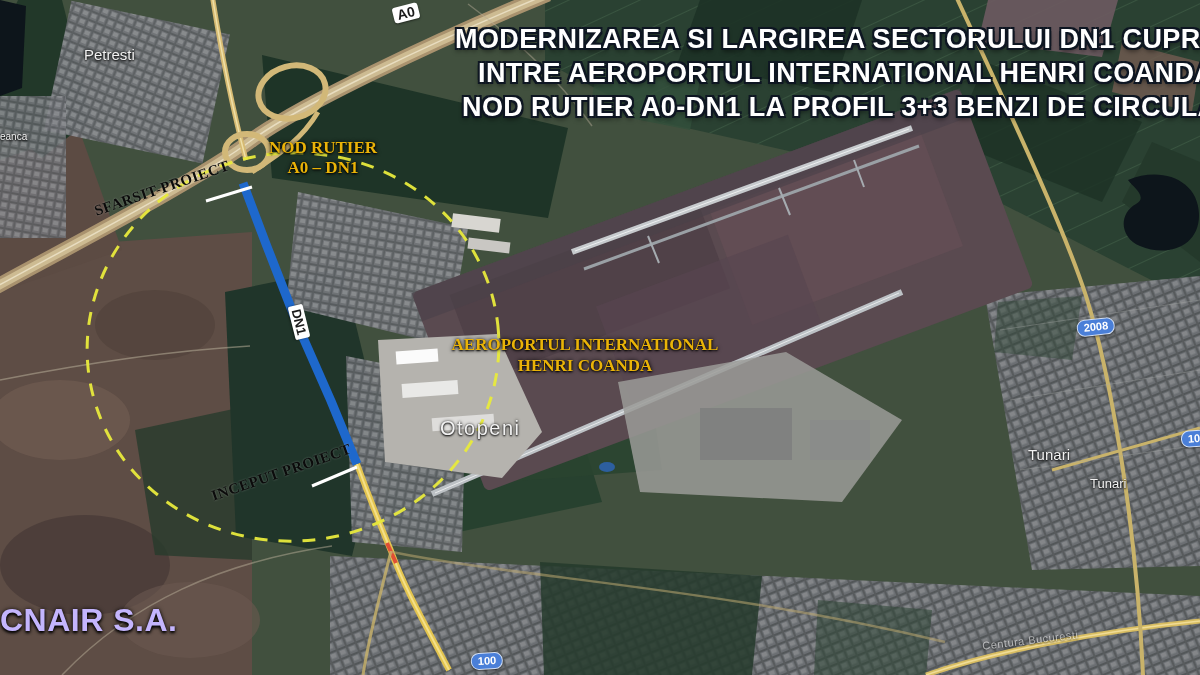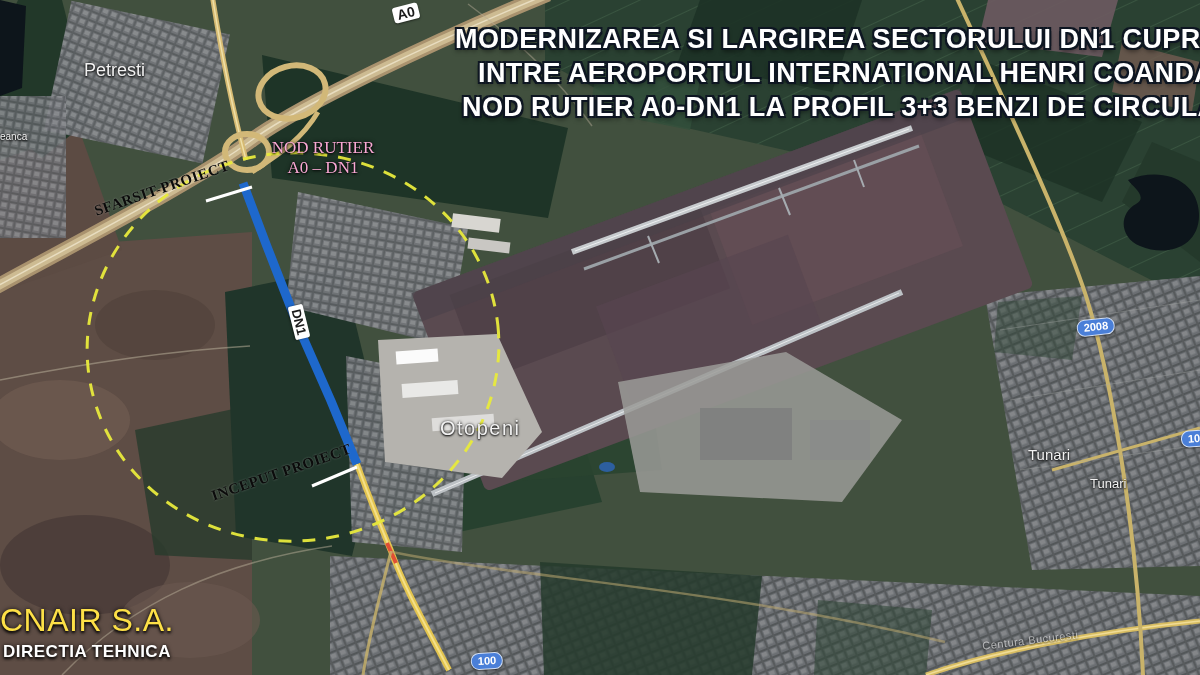--- a/index.html
+++ b/index.html
@@ -4,32 +4,32 @@
 <style>
   html,body{margin:0;padding:0;background:#222;}
   .stage{position:relative;width:1200px;height:675px;overflow:hidden;
          font-family:"Liberation Sans",sans-serif;background:#41503e;}
   .stage svg{position:absolute;left:0;top:0;}
   .lbl{position:absolute;white-space:nowrap;}
 
   .title-line{position:absolute;font-weight:700;font-size:27px;letter-spacing:.4px;
     text-shadow:-2px -2px 0 #0e1622,2px -2px 0 #0e1622,-2px 2px 0 #0e1622,2px 2px 0 #0e1622,0 3px 5px rgba(0,0,0,.65);}
 
-  .serif-white{font-family:"Liberation Serif",serif;font-weight:400;color:#f9a8d4;
+  .serif-white{font-family:"Liberation Serif",serif;font-weight:700;color:#eab308;
     text-shadow:0 1px 2px #000,0 0 4px #000;}
   .serif-black{font-family:"Liberation Serif",serif;font-weight:700;
     letter-spacing:.5px;text-shadow:0 0 2px rgba(255,255,255,.35);}
 
   .place{color:#f2f2f2;text-shadow:0 1px 2px rgba(0,0,0,.95),0 0 3px rgba(0,0,0,.8);font-weight:400;}
 
   .shield{position:absolute;font-weight:700;line-height:1;box-shadow:0 1px 2px rgba(0,0,0,.5);}
   .shield-white{color:#1a1a1a;font-size:14px;padding:1px 4px;border-radius:3px;}
   .shield-blue{color:#fff;font-size:11px;padding:2px 6px;border-radius:8px;border:1px solid rgba(255,255,255,.75);}
 
-  .footer-org{font-size:32px;font-weight:400;color:#fde047;letter-spacing:.5px;
+  .footer-org{font-size:32px;font-weight:700;color:#c4b5fd;letter-spacing:.5px;
     text-shadow:0 2px 3px #000,0 0 4px rgba(0,0,0,.8);}
   .footer-dept{font-size:17px;font-weight:700;color:#fff;letter-spacing:.5px;
     text-shadow:0 2px 3px #000,0 0 4px rgba(0,0,0,.8);}
 </style>
 </head>
 <body>
 
 <div class="stage">
 
 <svg width="1200" height="675" viewBox="0 0 1200 675">
@@ -168,34 +168,37 @@
 
 <div class="lbl serif-white" style="left:268px;top:138px;width:110px;text-align:center;font-size:17px;line-height:20px;">
   <div>NOD RUTIER</div>
   <div>A0 – DN1</div>
 </div>
 
 <div class="lbl serif-black" style="left: 95px; top: 203px; font-size: 15px; transform: rotate(-19deg); transform-origin: left center; color: rgb(11, 11, 11);">SFARSIT-PROIECT</div>
 
 <div class="lbl serif-black" style="left: 212px; top: 488px; font-size: 15px; transform: rotate(-19deg); transform-origin: left center; color: rgb(11, 11, 11);">INCEPUT PROIECT</div>
 
-
-<div class="lbl place" style="left:84px;top:60px;font-size:18px;">Petresti</div>
+<div class="lbl serif-white" style="left:450px;top:334px;width:270px;text-align:center;font-size:17px;line-height:21px;">
+  <div>AEROPORTUL INTERNATIONAL</div>
+  <div>HENRI COANDA</div>
+</div>
+
+<div class="lbl place" style="left:84px;top:46px;font-size:15px;">Petresti</div>
 <div class="lbl place" style="left:0px;top:131px;font-size:10px;">eanca</div>
 <div class="lbl place" style="left:440px;top:417px;font-size:20px;letter-spacing:1.5px;">Otopeni</div>
 <div class="lbl place" style="left:1028px;top:446px;font-size:15px;">Tunari</div>
 <div class="lbl place" style="left:1090px;top:476px;font-size:13px;">Tunari</div>
 <div class="lbl place" style="left:982px;top:634px;font-size:11px;opacity:.55;transform:rotate(-7deg);letter-spacing:.5px;">Centura Bucuresti</div>
 
 <div class="shield shield-white" style="left: 393px; top: 5px; transform: rotate(-14deg); background-color: rgb(255, 255, 255);">A0</div>
 
 <div class="shield shield-white" style="left: 299px; top: 322px; font-size: 13px; transform: translate(-50%, -50%) rotate(76deg); border-radius: 2px; background-color: rgb(255, 255, 255);">DN1</div>
 
 <div class="shield shield-blue" style="left: 1096px; top: 327px; transform: translate(-50%, -50%) rotate(-6deg); background-color: rgb(74, 127, 216);">2008</div>
 
 <div class="shield shield-blue" style="left: 1181px; top: 430px; transform: rotate(-4deg); background-color: rgb(74, 127, 216);">100</div>
 
 <div class="shield shield-blue" style="left: 487px; top: 661px; transform: translate(-50%, -50%) rotate(-3deg); background-color: rgb(74, 127, 216);">100</div>
 
 <div class="lbl footer-org" style="left:0px;top:602px;">CNAIR S.A.</div>
-<div class="lbl footer-dept" style="left:3px;top:642px;">DIRECTIA TEHNICA</div>
 
 </div>
 
 </body></html>

